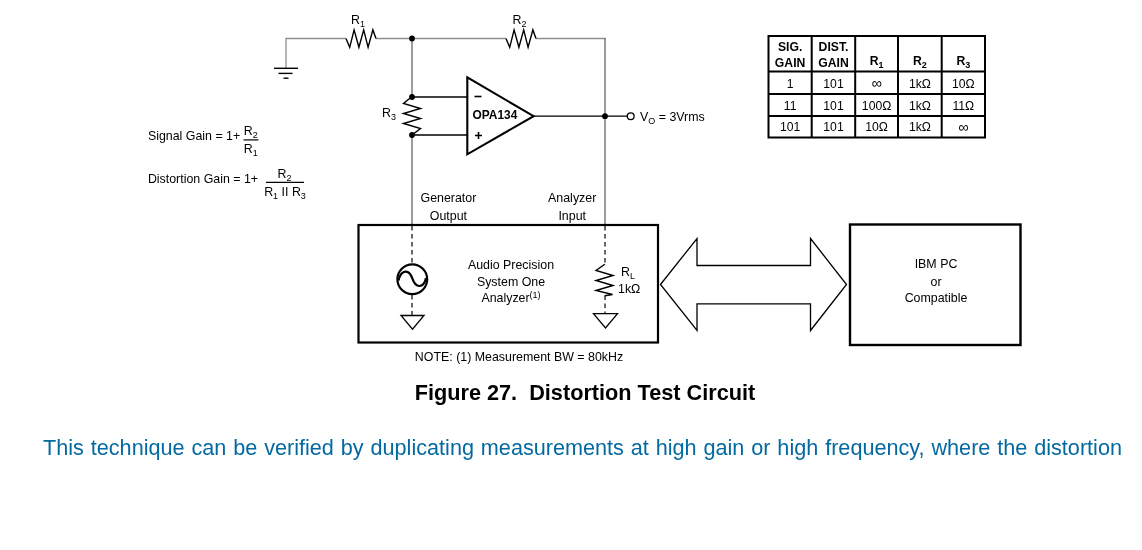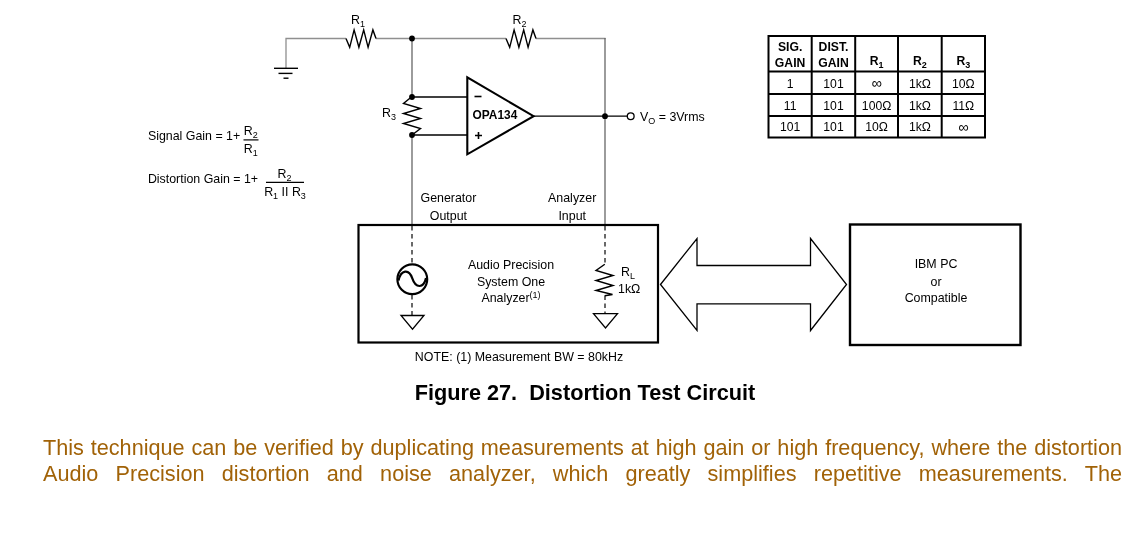--- a/index.html
+++ b/index.html
@@ -1,19 +1,19 @@
 <!DOCTYPE html>
 <html><head>
 <meta charset="utf-8">
 <style>
 html,body{margin:0;padding:0;background:#ffffff;}
 body{width:1142px;height:550px;position:relative;font-family:"Liberation Sans",sans-serif;}
 #diagram{position:absolute;left:0;top:0;}
 #caption{position:absolute;left:14px;top:379.8px;width:1142px;text-align:center;font-weight:bold;font-size:21.7px;color:#000;}
-#para{position:absolute;left:43px;top:434.7px;width:1079px;font-size:21.65px;line-height:26.3px;color:#a16207;}
+#para{position:absolute;left:43px;top:434.7px;width:1079px;font-size:21.65px;line-height:26.3px;color:#0369a1;}
 #para .j{text-align:justify;text-align-last:justify;white-space:normal;}
 </style>
 </head>
 <body>
 <svg id="diagram" width="1142" height="375" viewBox="0 0 1142 375">
 
   <g stroke="#8f8f8f" stroke-width="1.3" fill="none">
     <path d="M286,68 L286,38.5 L346,38.5"></path>
     <path d="M376,38.5 L506,38.5"></path>
     <path d="M536,38.5 L605.6,38.5"></path>
@@ -151,14 +151,13 @@
     <text x="790.1" y="131.1">101</text>
     <text x="833.5" y="131.1">101</text>
     <text x="876.6" y="131.1">10Ω</text>
     <text x="919.9" y="131.1">1kΩ</text>
     <text x="963.3" y="131.6" font-size="14.5px">∞</text>
   </g>
 </svg>
 <div id="caption">Figure 27.&nbsp; Distortion Test Circuit</div>
 <div id="para">
 <div class="j">This technique can be verified by duplicating measurements at high gain or high frequency, where the distortion</div>
-<div class="j">Audio Precision distortion and noise analyzer, which greatly simplifies repetitive measurements. The</div>
 </div>
 
 </body></html>

